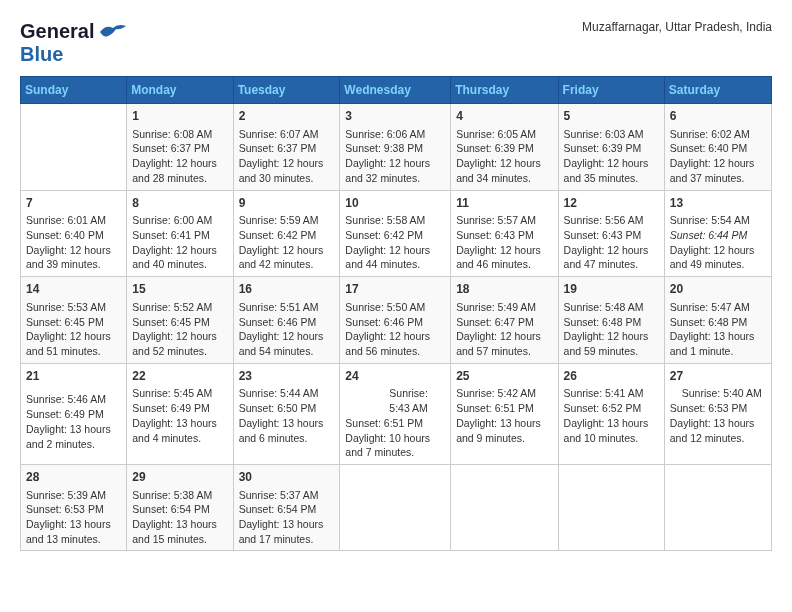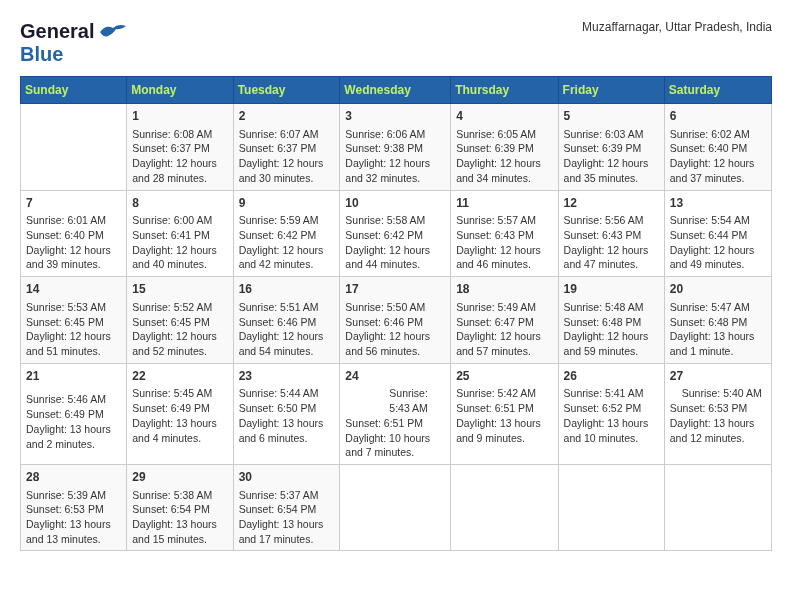--- a/index.html
+++ b/index.html
@@ -43,21 +43,21 @@
       font-size: 12px;
       color: #333;
     }
     .calendar-table {
       width: 100%;
       border-collapse: collapse;
       font-size: 11px;
     }
     .calendar-table thead tr th {
       background-color: #2563a8;
-      color: #bef264;
+      color: #7dd3fc;
       padding: 6px 4px;
       text-align: left;
       font-size: 12px;
       font-weight: bold;
       border: 1px solid #1a4d8f;
       margin-top: 48px;
     }
     .calendar-table tbody tr td {
       border: 1px solid #ccc;
       vertical-align: top;
@@ -190,21 +190,21 @@
         </td>
         <td>
           <span class="day-number">12</span>
           <span style="display: block;">Sunrise: 5:56 AM</span>
           <span style="display: block;">Sunset: 6:43 PM</span>
           <span style="display: block;">Daylight: 12 hours and 47 minutes.</span>
         </td>
         <td>
           <span class="day-number">13</span>
           <span style="display: block;">Sunrise: 5:54 AM</span>
-          <span style="display: block;">Sunset: 6:44 PM</span>
+          <span style="display: block; font-style: italic;">Sunset: 6:44 PM</span>
           <span style="display: block;">Daylight: 12 hours and 49 minutes.</span>
         </td>
       </tr>
       <tr>
         <td>
           <span class="day-number">14</span>
           <span style="display: block;">Sunrise: 5:53 AM</span>
           <span style="display: block;">Sunset: 6:45 PM</span>
           <span style="display: block;">Daylight: 12 hours and 51 minutes.</span>
         </td>

